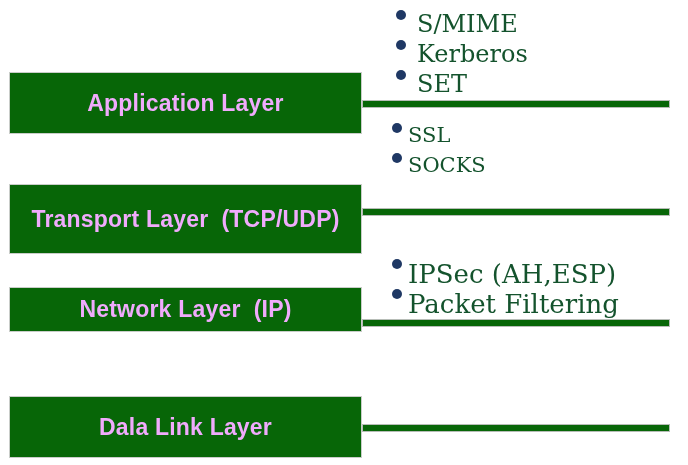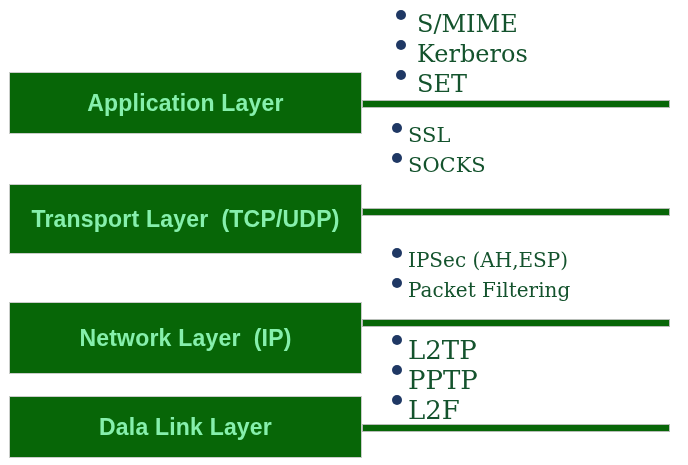--- a/index.html
+++ b/index.html
@@ -23,25 +23,25 @@
     width: 353px;
     background: #076607;
     border: 1px solid #c9cdc9;
     box-sizing: border-box;
     display: flex;
     align-items: center;
     justify-content: center;
   }
   .box-0 { top: 72px;  height: 62px; }
   .box-1 { top: 184px; height: 70px; }
-  .box-2 { top: 302px; height: 72px; }
+  .box-2 { top: 287px; height: 45px; }
   .box-3 { top: 396px; height: 62px; }
 
   .layer-label {
-    color: #86efac;
+    color: #f0abfc;
     font-weight: bold;
     font-size: 23px;
     font-family: "Liberation Sans", sans-serif;
     white-space: pre;
     letter-spacing: 0.2px;
   }
 
   
   .connector {
     position: absolute;
@@ -59,21 +59,21 @@
 
   
   .protocol-list {
     position: absolute;
     margin: 0;
     padding: 0;
     list-style: none;
   }
   .list-0 { left: 396px; top: 10px;  font-size: 24px; }
   .list-1 { left: 392px; top: 123px; font-size: 21px; }
-  .list-2 { left: 392px; top: 248px; font-size: 20px; }
+  .list-2 { left: 392px; top: 259px; font-size: 26px; }
   .list-3 { left: 392px; top: 335px; font-size: 26px; }
 
   .protocol-item {
     height: 30px;
     display: flex;
     align-items: flex-start;
     font-family: "DejaVu Serif", serif;
     color: #14532d;
     white-space: pre;
   }
@@ -138,28 +138,14 @@
     <li class="protocol-item">
       <span class="bullet-dot"></span>
       <span>Packet Filtering</span>
     </li>
   </ul>
 
   <div class="layer-box box-3">
     <span class="layer-label">Dala Link Layer</span>
   </div>
   <div class="connector line-3"></div>
-  <ul class="protocol-list list-3">
-    <li class="protocol-item">
-      <span class="bullet-dot"></span>
-      <span>L2TP</span>
-    </li>
-    <li class="protocol-item">
-      <span class="bullet-dot"></span>
-      <span>PPTP</span>
-    </li>
-    <li class="protocol-item">
-      <span class="bullet-dot"></span>
-      <span>L2F</span>
-    </li>
-  </ul>
 
 </div>
 
 </body></html>

